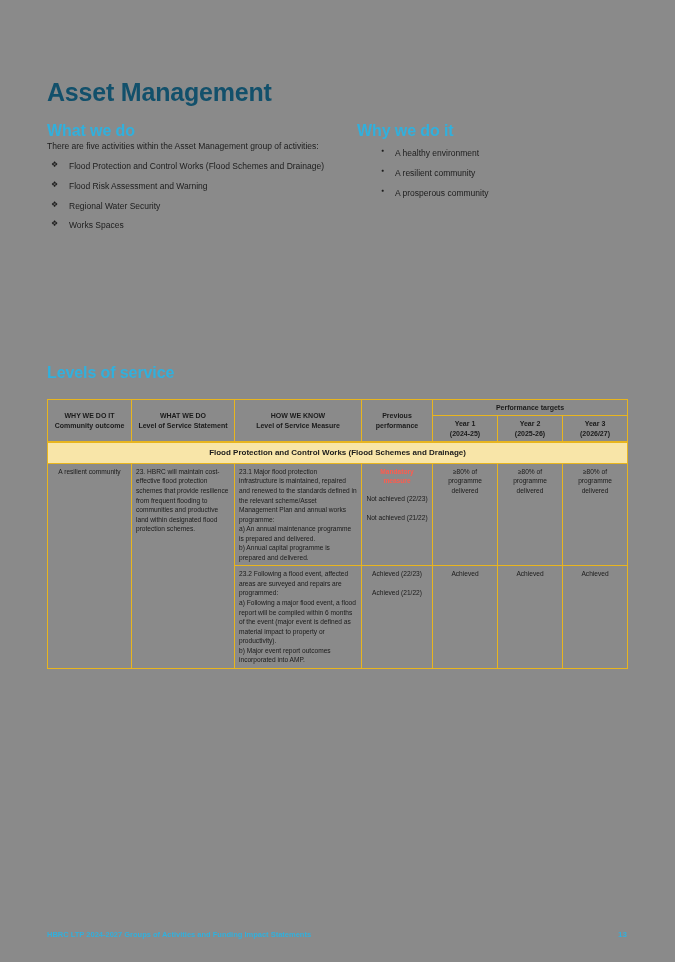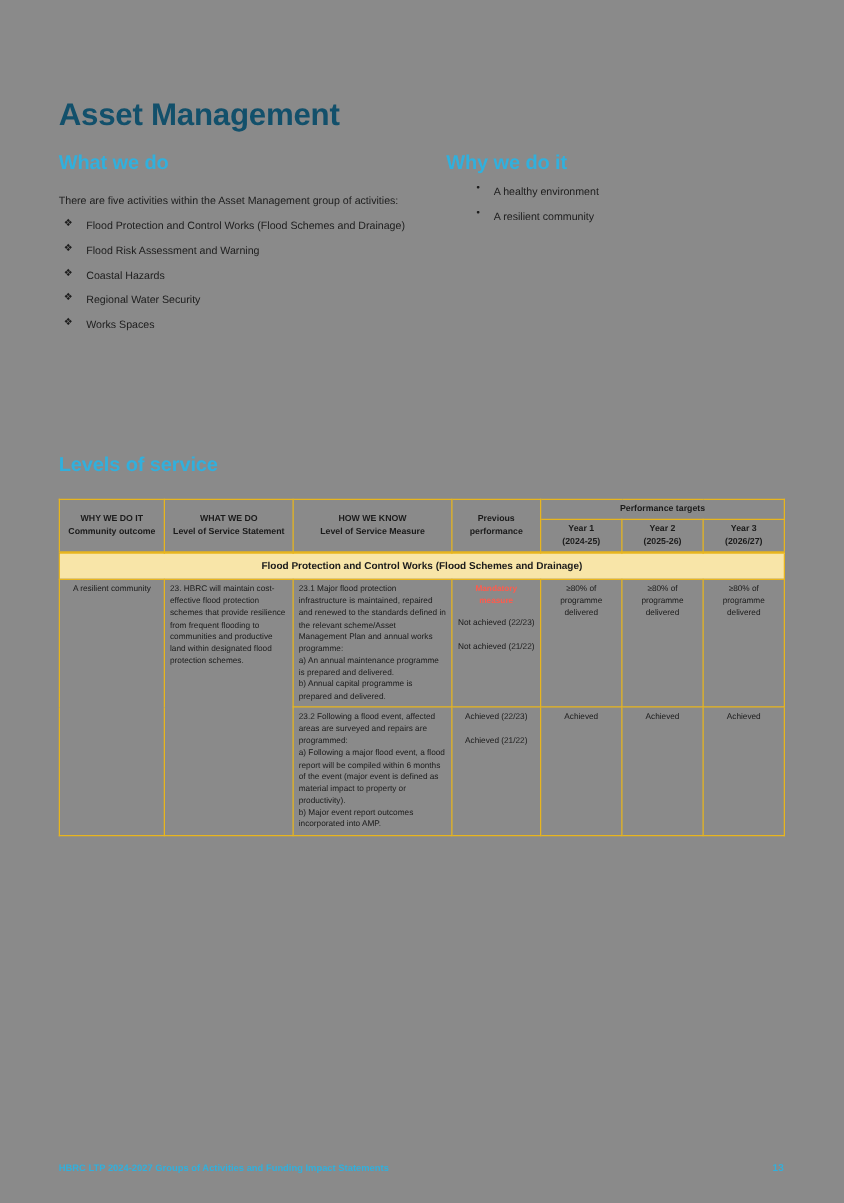--- a/index.html
+++ b/index.html
@@ -46,21 +46,20 @@
   .col-right {
     position: absolute;
     left: 357px;
     top: 122px;
     width: 280px;
   }
   .body-text {
     font-size: 8.5px;
     color: #1c1c1c;
     line-height: 1.55;
-    margin-top: 14px;
   }
   ul.bullets {
     list-style: none;
     margin: 7px 0 0 0;
     padding: 0;
   }
   ul.bullets li {
     font-size: 8.5px;
     color: #1c1c1c;
     line-height: 1.5;
@@ -187,31 +186,31 @@
 <div class="page">
 
   <div class="page-title">Asset Management</div>
 
   <div class="col-left">
     <div class="sub-head">What we do</div>
     <div class="body-text">There are five activities within the Asset Management group of activities:</div>
     <ul class="bullets diamond">
       <li>Flood Protection and Control Works (Flood Schemes and Drainage)</li>
       <li>Flood Risk Assessment and Warning</li>
-      <li>Coastal Hazards</li>
       <li>Regional Water Security</li>
       <li>Works Spaces</li>
     </ul>
   </div>
 
   <div class="col-right">
     <div class="sub-head">Why we do it</div>
     <ul class="bullets dot">
       <li>A healthy environment</li>
       <li>A resilient community</li>
+      <li>A prosperous community</li>
     </ul>
   </div>
 
   <div class="los-title">Levels of service</div>
 
   <table class="los-table">
     <colgroup>
       <col style="width:84px">
         <col style="width:103px">
         <col style="width:127px">

